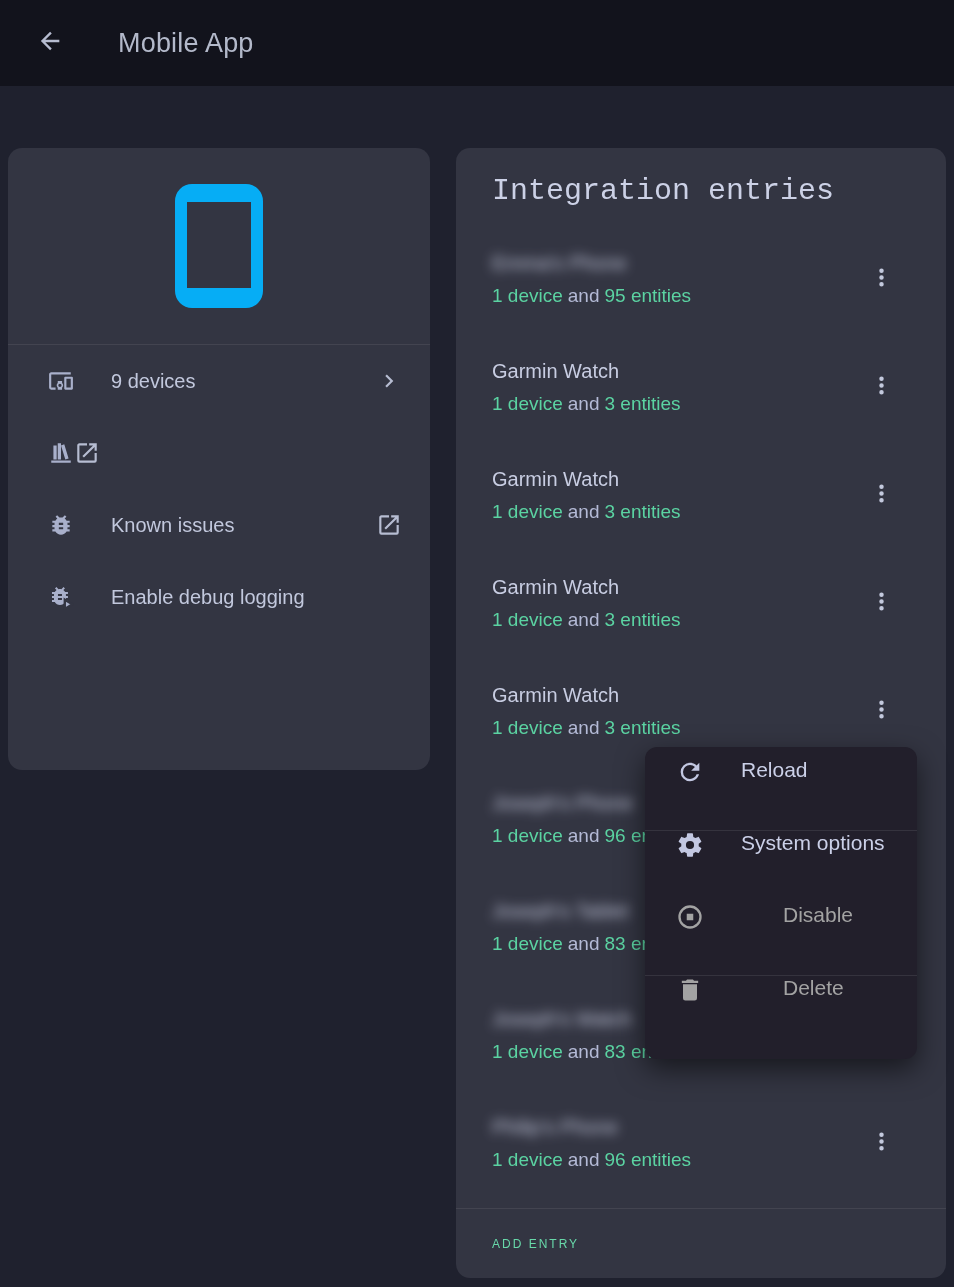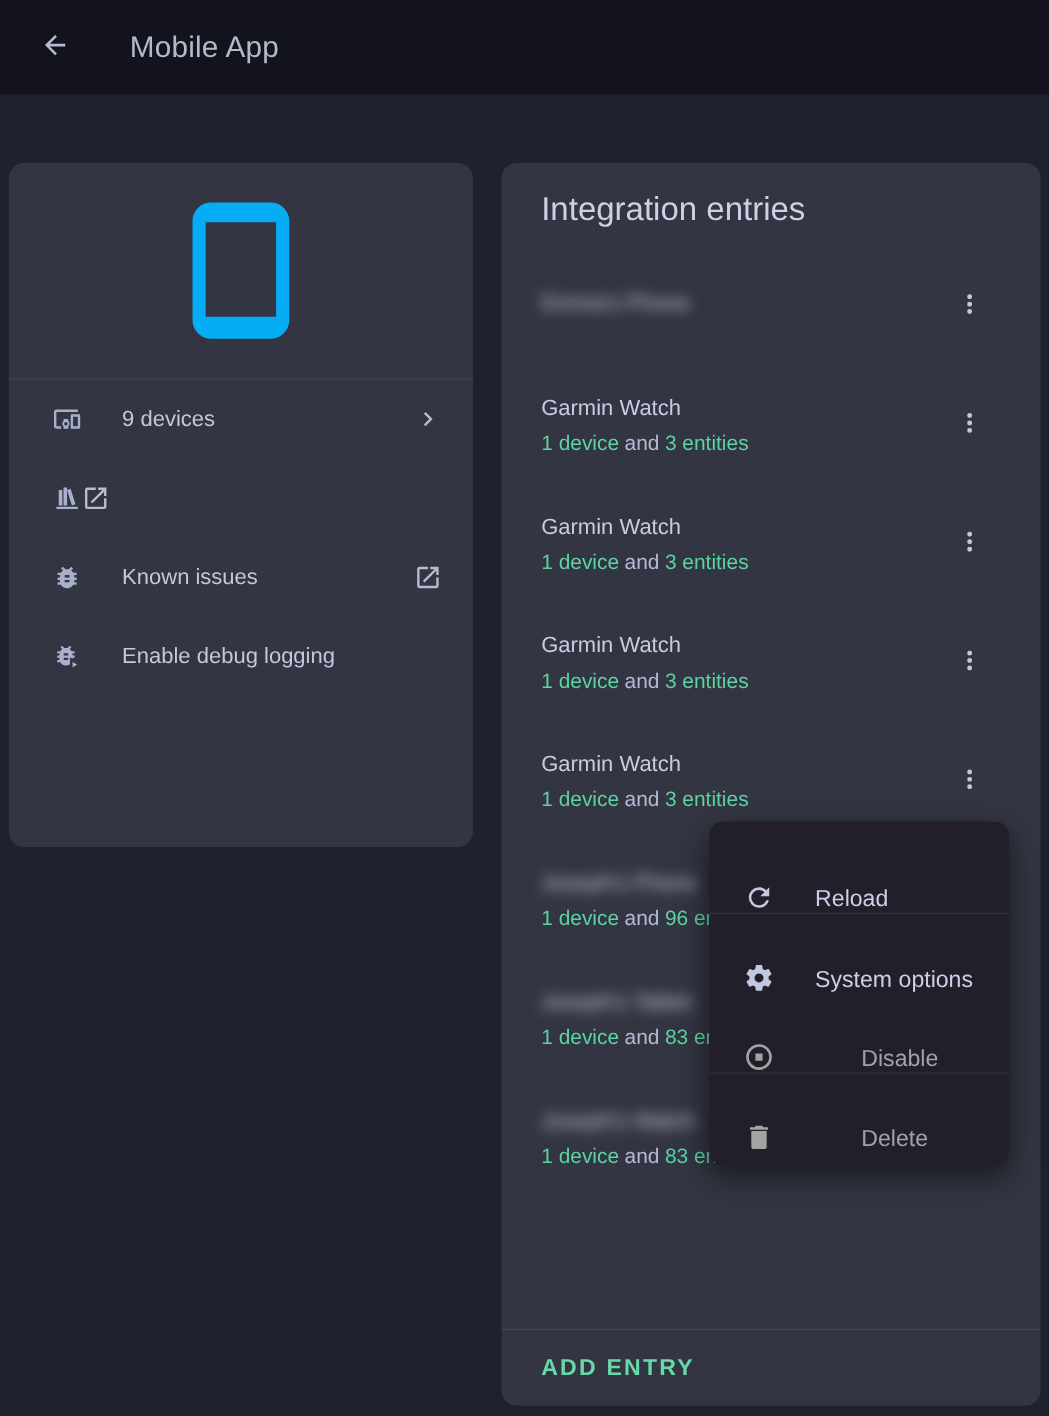--- a/index.html
+++ b/index.html
@@ -31,42 +31,42 @@
                    border-bottom:1px solid rgba(255,255,255,.08); }
   .phone-icon { width:88px; height:124px; border:solid #06adf5; border-width:18px 12px 20px 12px; border-radius:17px; }
   .info-row { height:72px; display:flex; align-items:center; padding:0 28px 0 40px; color:#c2c8dd; font-size:20px; }
   .info-row .row-icon { width:26px; height:26px; color:#a9b0cb; flex:none; }
   .info-row .row-icon svg { width:26px; height:26px; display:block; }
   .info-row .row-label { flex:1; margin-left:37px; }
   .info-row .row-trailing { width:26px; height:26px; color:#b7bdd2; flex:none; }
   .info-row .row-trailing svg { width:26px; height:26px; display:block; }
 
   
-  .entries-title { padding:26px 36px 0 36px; height:77px; font-size:30px; color:#ccd1e6; }
+  .entries-title { padding:26px 36px 0 36px; height:77px; font-size:30px; color:#ccd1e6;font-family:Liberation Mono, monospace; }
   .entry-row { height:108px; padding:0 36px; display:flex; flex-direction:column; justify-content:center; position:relative; }
   .entry-name { font-size:20px; line-height:27px; color:#c8cde2; margin-bottom:6px; }
   .entry-name.blurred { filter:blur(6px); opacity:.95; }
   .entry-sub { font-size:19px; line-height:25px; }
   .entry-sub .link { color:#5bd3a2; }
   .entry-sub .sep  { color:#b4bad6; margin:0 5px; }
   .dots-btn { position:absolute; right:41px; top:50%; transform:translateY(-50%);
               width:48px; height:48px; display:flex; align-items:center; justify-content:center; color:#c3c9dd; }
   .dots-btn svg { width:27px; height:27px; }
   .entries-footer { position:absolute; left:0; right:0; bottom:0; height:70px;
                     border-top:1px solid rgba(255,255,255,.08);
                     display:flex; align-items:center; padding:0 36px; }
-  .add-entry-btn { color:#68d8a9; font-size:21px; font-weight:bold; letter-spacing:2px; }
+  .add-entry-btn { color:#68d8a9; font-size:12px; font-weight:normal; letter-spacing:2px; }
 
   
   .context-menu {
     position:absolute; left:645px; top:747px; width:272px;
     background:#221f2b; border-radius:12px; padding:11px 0;
     box-shadow:0 10px 28px rgba(0,0,0,.55);
   }
-  .menu-item { height:72px; display:flex; align-items:flex-end; padding:0 16px 0 31px;
+  .menu-item { height:72px; display:flex; align-items:flex-start; padding:0 16px 0 31px;
                font-size:21px; color:#cbd0e8; }
   .menu-item .menu-icon { width:28px; height:28px; flex:none; color:#c3c8e2; }
   .menu-item .menu-icon svg { width:28px; height:28px; display:block; }
   .menu-item .menu-label { margin-left:37px; }
   .menu-item.danger, .menu-item.danger .menu-icon { color:#a3a3a3;gap:42px; }
   .menu-divider { height:1px; background:rgba(255,255,255,.09); }
 </style>
 </head>
 <body>
 
@@ -137,20 +137,21 @@
     </span>
     <span class="row-label">Enable debug logging</span>
   </div>
 </div>
 
 <div class="card right-card">
   <div class="entries-title">Integration entries</div>
 
   <div class="entry-row">
     <div class="entry-name blurred">Emma's Phone</div>
+    <div class="entry-sub"><span class="link">1 device</span><span class="sep">and</span><span class="link">95 entities</span></div>
     <button class="dots-btn">
         <span><svg viewBox="0 0 24 24" fill="currentColor">
             <path d="M12,16A2,2 0 0,1 14,18A2,2 0 0,1 12,20A2,2 0 0,1 10,18A2,2 0 0,1 12,16M12,10A2,2 0 0,1 14,12A2,2 0 0,1 12,14A2,2 0 0,1 10,12A2,2 0 0,1 12,10M12,4A2,2 0 0,1 14,6A2,2 0 0,1 12,8A2,2 0 0,1 10,6A2,2 0 0,1 12,4Z"></path>
           </svg></span>
       </button>
   </div>
 
   <div class="entry-row">
     <div class="entry-name">Garmin Watch</div>
     <div class="entry-sub"><span class="link">1 device</span><span class="sep">and</span><span class="link">3 entities</span></div>
@@ -214,20 +215,29 @@
   <div class="entry-row">
     <div class="entry-name blurred">Joseph's Watch</div>
     <div class="entry-sub"><span class="link">1 device</span><span class="sep">and</span><span class="link">83 entities</span></div>
     <button class="dots-btn">
         <span><svg viewBox="0 0 24 24" fill="currentColor">
             <path d="M12,16A2,2 0 0,1 14,18A2,2 0 0,1 12,20A2,2 0 0,1 10,18A2,2 0 0,1 12,16M12,10A2,2 0 0,1 14,12A2,2 0 0,1 12,14A2,2 0 0,1 10,12A2,2 0 0,1 12,10M12,4A2,2 0 0,1 14,6A2,2 0 0,1 12,8A2,2 0 0,1 10,6A2,2 0 0,1 12,4Z"></path>
           </svg></span>
       </button>
   </div>
 
+  <div class="entry-row">
+    <div class="entry-name blurred">Philip's Phone</div>
+    <div class="entry-sub"><span class="link">1 device</span><span class="sep">and</span><span class="link">96 entities</span></div>
+    <button class="dots-btn">
+        <span><svg viewBox="0 0 24 24" fill="currentColor">
+            <path d="M12,16A2,2 0 0,1 14,18A2,2 0 0,1 12,20A2,2 0 0,1 10,18A2,2 0 0,1 12,16M12,10A2,2 0 0,1 14,12A2,2 0 0,1 12,14A2,2 0 0,1 10,12A2,2 0 0,1 12,10M12,4A2,2 0 0,1 14,6A2,2 0 0,1 12,8A2,2 0 0,1 10,6A2,2 0 0,1 12,4Z"></path>
+          </svg></span>
+      </button>
+  </div>
 
   <div class="entries-footer">
     <button class="add-entry-btn">ADD ENTRY</button>
   </div>
 </div>
 
 <div class="context-menu">
   <div class="menu-item">
     <span class="menu-icon">
       <svg viewBox="0 0 24 24" fill="currentColor">

